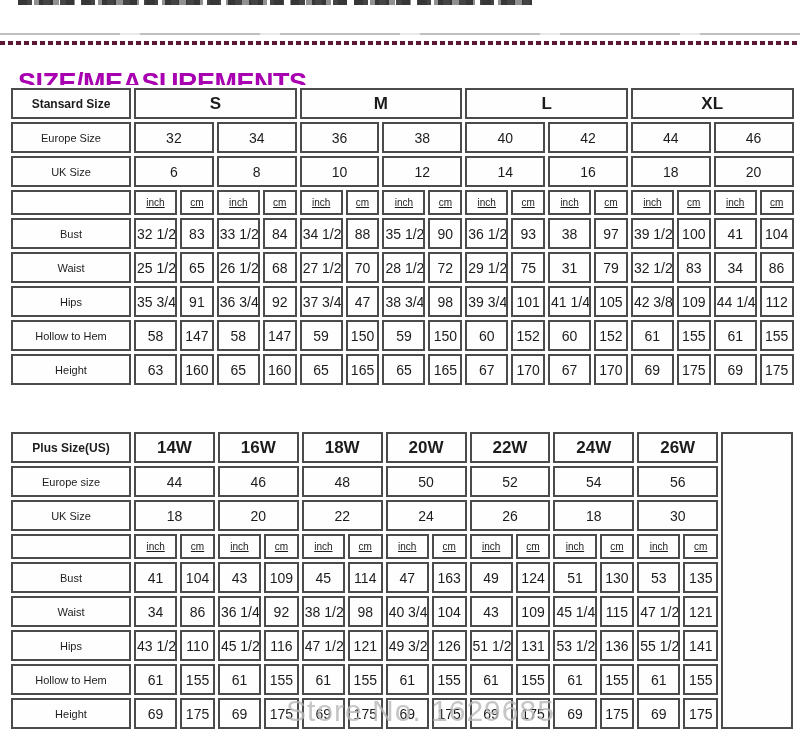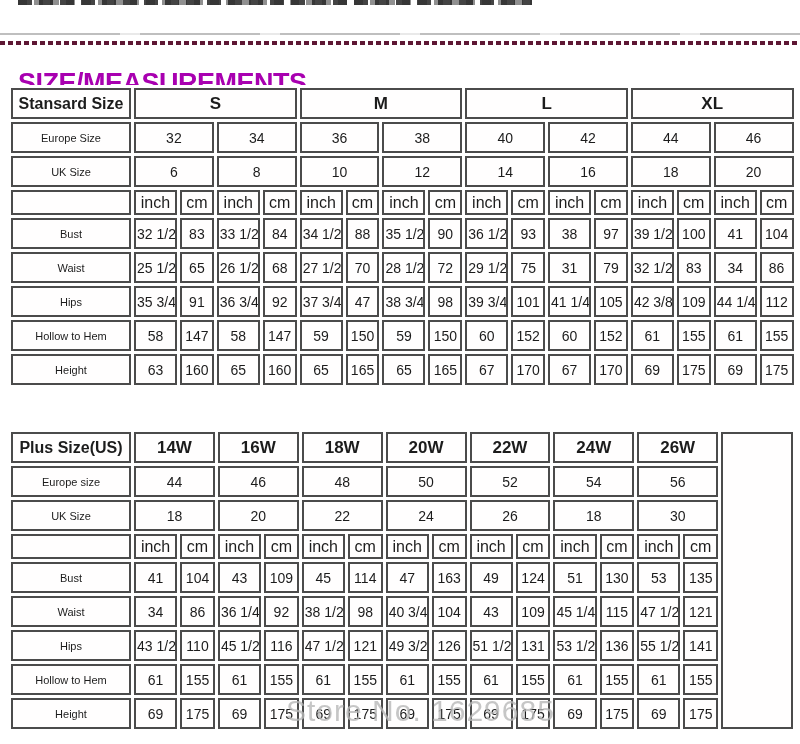--- a/index.html
+++ b/index.html
@@ -41,24 +41,24 @@
     width:788px;table-layout:fixed;border-collapse:separate;border-spacing:3px;
     background:#ffffff;
   }
   .tbl td{
     border:2px solid var(--border-color);
     box-sizing:border-box;height:31px;padding:0 1px;
     text-align:center;vertical-align:middle;
     font-size:14px;white-space:nowrap;overflow:hidden;background:#fffefe;
   }
   .tbl td.label{font-size:11px;}
-  .tbl td.bold{font-weight:bold;font-size:16px;}
+  .tbl td.bold{font-weight:bold;font-size:12px;}
   .tbl td.group{font-weight:bold;font-size:17px;}
   .tbl td.val{font-size:14px;}
-  .tbl tr.units td{height:25px;font-size:16px;}
+  .tbl tr.units td{height:25px;font-size:10px;text-decoration:underline;}
   .tbl td.empty{background:#fffefe;}
   .watermark{
     position:absolute;left:286px;top:694px;z-index:5;pointer-events:none;
     font-size:30px;letter-spacing:1px;color:var(--watermark-color);opacity:.8;
   }
 </style>
 </head>
 <body>
 
 <div class="top-crop"></div>

